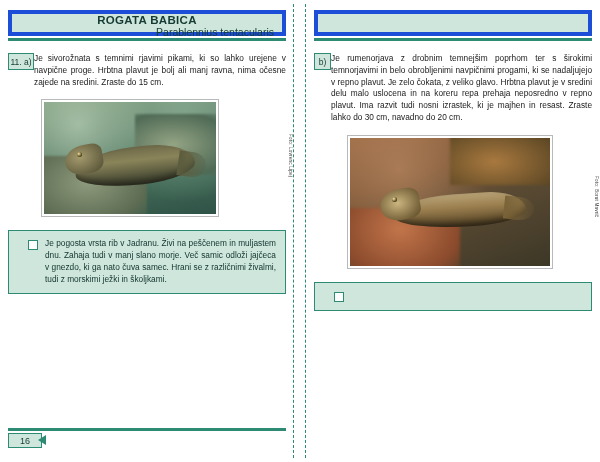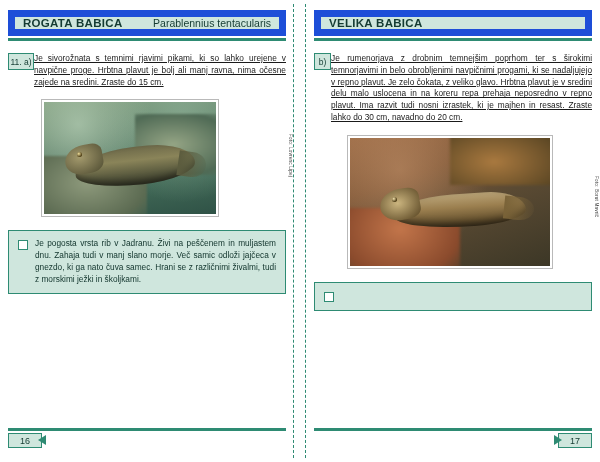--- a/index.html
+++ b/index.html
@@ -45,25 +45,26 @@
     border-left: 1px dashed #2e8b73;
   }
   .page-left .gutter-rule { right: 5px; }
   .page-right .gutter-rule { left: 5px; }
 
   
   .header {
     position: relative;
     height: 26px;
     background: #cfe6dd;
-    border: 7px solid #1d4ed8;
+    border: 4px solid #1d4ed8;
     display: flex;
     align-items: center;
     padding: 0 8px;
     box-sizing: border-box;
+    flex-direction: column;
   }
   .header .title {
     font-weight: bold;
     font-size: 11.5px;
     letter-spacing: 0.3px;
     color: #143b32;
   }
   .header .latin {
     margin-left: auto;
     font-size: 10.5px;
@@ -92,21 +93,20 @@
     align-items: center;
     justify-content: center;
     box-sizing: border-box;
   }
   .numbox.small { width: 17px; }
   .bodytext {
     font-size: 8.3px;
     line-height: 1.42;
     color: #1a1a1a;
     text-align: justify;
-    text-decoration: underline;
   }
 
   
   .photo-wrap {
     position: relative;
     margin: 12px 0 0 34px;
   }
   .photo {
     position: relative;
     border: 2px solid #ffffff;
@@ -207,21 +207,21 @@
     background: linear-gradient(90deg, #7a6338, rgba(110,90,55,.2));
     border-radius: 0 55% 55% 0;
     transform: rotate(6deg);
   }
 
   
   .factbox {
     margin-top: 14px;
     background: #cfe6dd;
     border: 1px solid #2e8b73;
-    padding: 7px 9px 8px 9px;
+    padding: 7px 9px 8px 19px;
     box-sizing: border-box;
     display: flex;
     gap: 7px;
   }
   .bullet {
     flex: 0 0 auto;
     width: 8px;
     height: 8px;
     background: #ffffff;
     border: 1px solid #2e8b73;
@@ -323,21 +323,20 @@
       </div>
 
     </div>
   </div>
 
   <div class="page page-right">
     <div class="gutter-rule"></div>
     <div class="page-inner">
 
       <div class="header">
-        <span class="title">VELIKA BABICA</span>
       </div>
       <div class="header-underline"></div>
 
       <div class="textblock">
         <div class="numbox small">b)</div>
         <div class="bodytext">Je rumenorjava z drobnim temnejšim poprhom ter s širokimi temnorjavimi in belo obrobljenimi navpičnimi progami, ki se nadaljujejo v repno plavut. Je zelo čokata, z veliko glavo. Hrbtna plavut je v sredini delu malo uslocena in na koreru repa prehaja neposredno v repno plavut. Ima razvit tudi nosni izrastek, ki je majhen in resast. Zraste lahko do 30 cm, navadno do 20 cm.</div>
       </div>
 
       <div class="photo-wrap">
         <div class="photo right-photo ph-right">
@@ -349,24 +348,17 @@
           <div class="tail"></div>
           <div class="eye"></div>
         </div>
         <div class="credit" style="right:-7px; top:40px;">Foto: Borut Mavrič</div>
       </div>
 
       <div class="factbox">
         <div class="bullet"></div>
       </div>
 
-      <div class="footer">
-        <div class="footer-rule"></div>
-        <div class="footer-row">
-          <div class="pagenum">17</div>
-          <div class="arrow right"></div>
-        </div>
-      </div>
 
     </div>
   </div>
 
 </div>
 
 </body></html>

